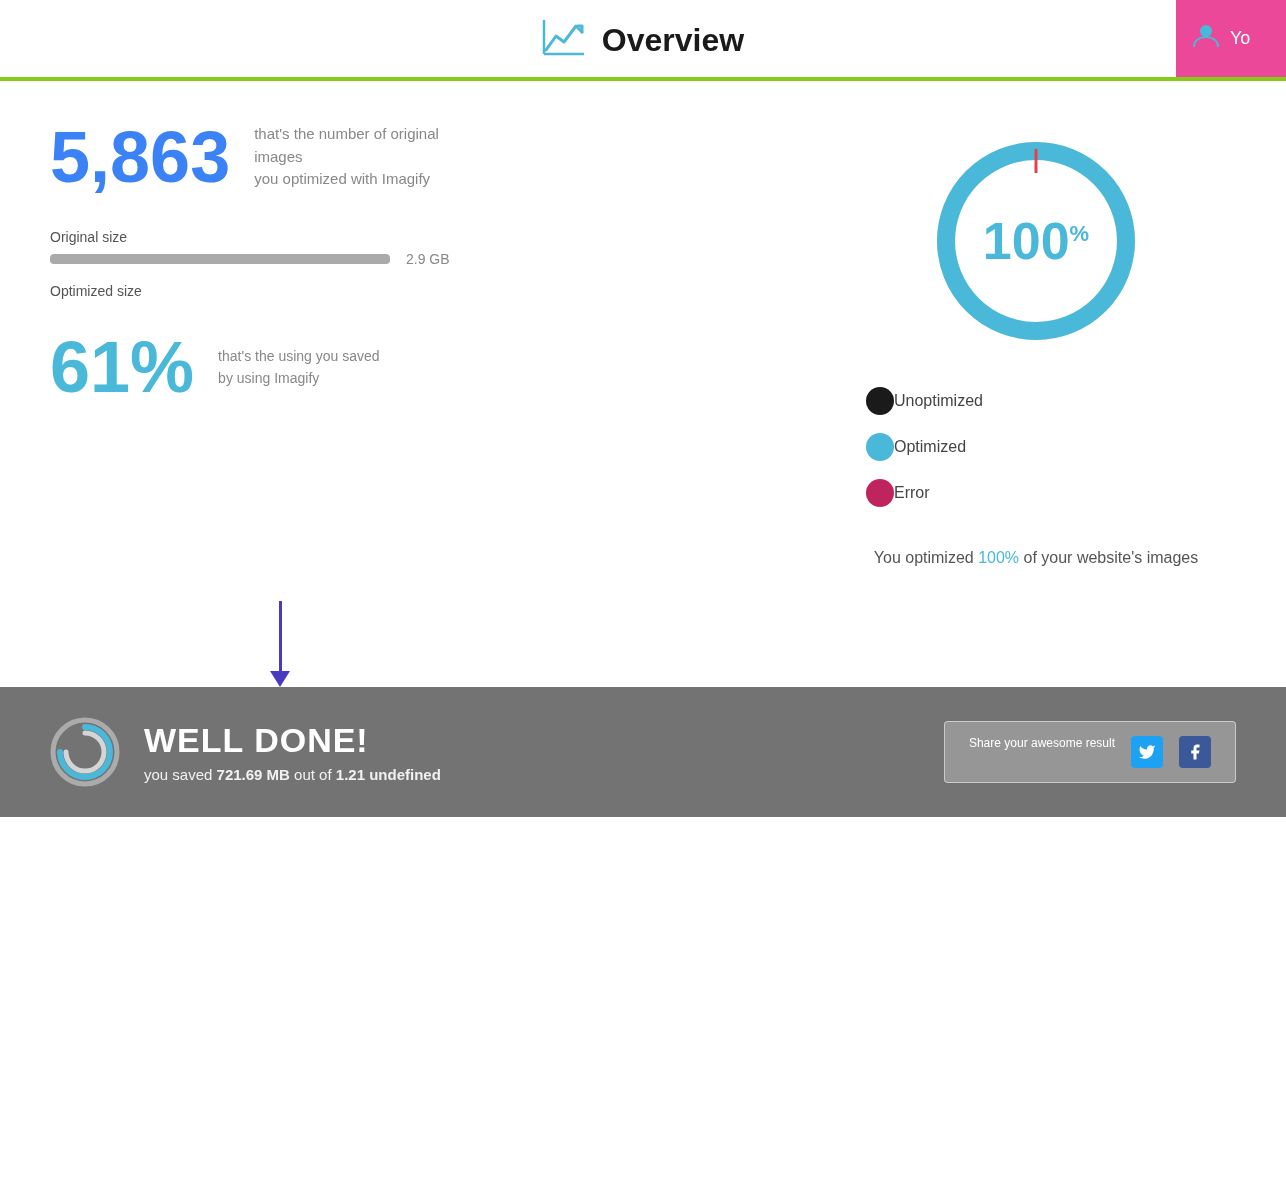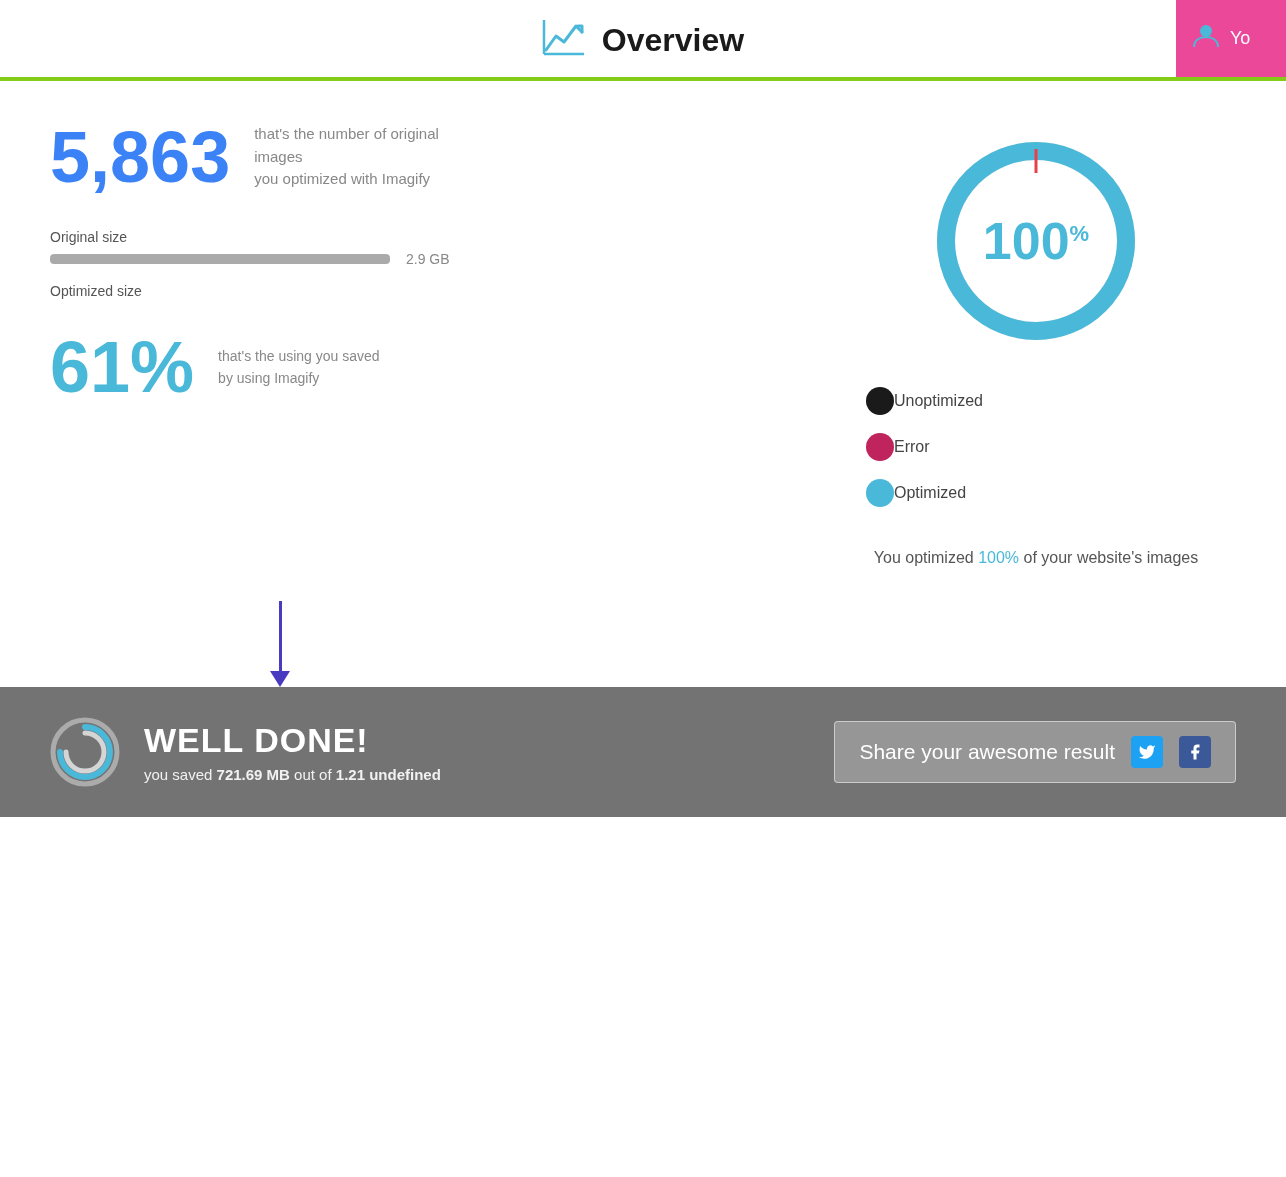--- a/index.html
+++ b/index.html
@@ -278,24 +278,23 @@
     }
     .banner-subtitle strong {
       font-weight: 700;
     }
     .share-box {
       background: rgba(255,255,255,0.25);
       border: 1px solid rgba(255,255,255,0.5);
       border-radius: 4px;
       padding: 14px 24px;
       display: flex;
-      align-items: center;
       gap: 16px;
       color: #fff;
-      font-size: 21px;
+      font-size: 12px;
     }
     .twitter-icon {
       display: inline-flex;
       align-items: center;
       justify-content: center;
       width: 32px;
       height: 32px;
       background: #1da1f2;
       border-radius: 4px;
       color: #fff;
@@ -398,26 +397,26 @@
         </span>
       </div>
     </div>
 
     <div class="legend">
       <div class="legend-item">
         <div class="legend-dot legend-dot-dark"></div>
         <span class="legend-label">Unoptimized</span>
       </div>
       <div class="legend-item">
+        <div class="legend-dot legend-dot-blue"></div>
+        <span class="legend-label">Optimized</span>
+      </div>
+      <div class="legend-item">
         <div class="legend-dot legend-dot-pink"></div>
         <span class="legend-label">Error</span>
-      </div>
-      <div class="legend-item">
-        <div class="legend-dot legend-dot-blue"></div>
-        <span class="legend-label">Optimized</span>
       </div>
     </div>
 
     <div class="optimized-text">
       <span>You optimized </span><span class="optimized-text-highlight">100%</span><span> of your
 website's images</span>
     </div>
 
   </div>
 </div>

